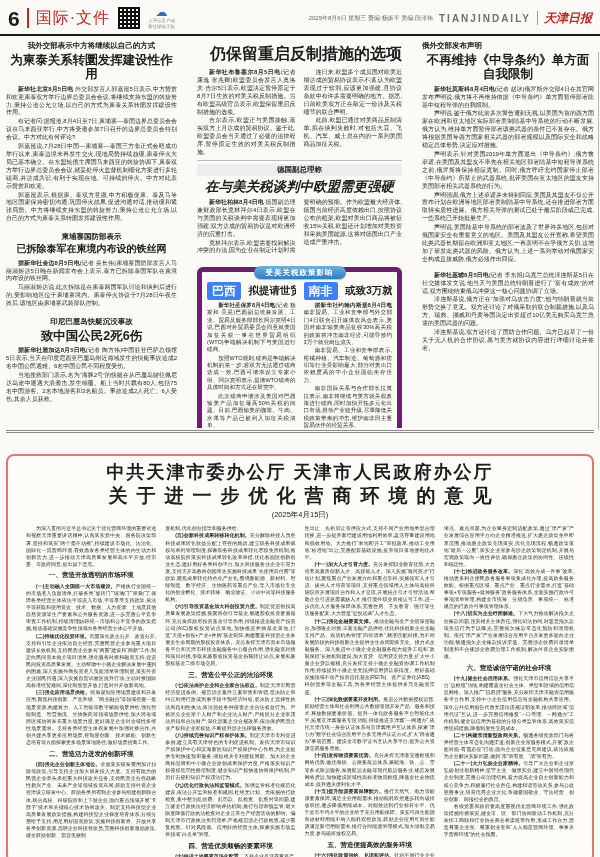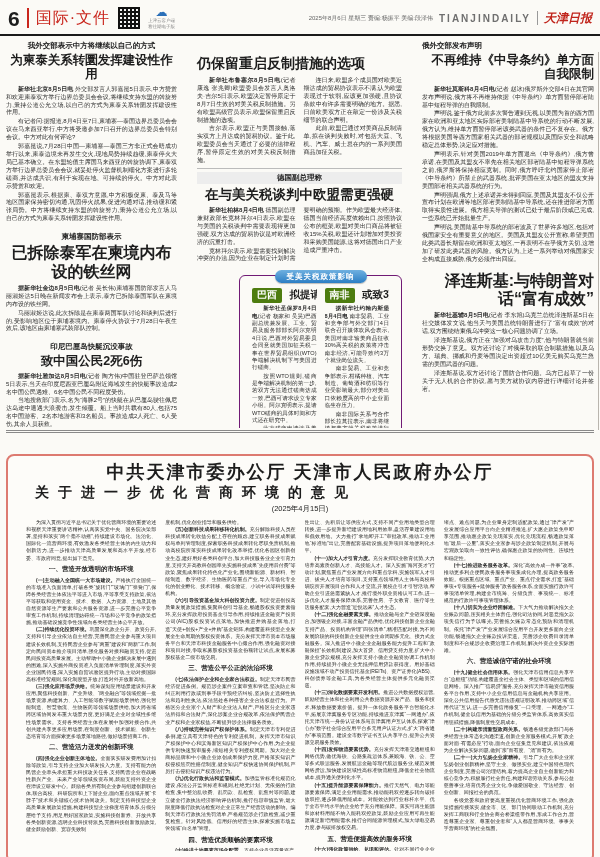--- a/index.html
+++ b/index.html
@@ -28,52 +28,52 @@
   .mast-sep { width:1px; height:14px; background:#999; }
   .cn-mast { font-family:"Liberation Serif","DejaVu Serif",serif; font-style:italic;
     font-weight:bold; color:#c0241b; font-size:12px; }
   
   .news-row { display:flex; gap:20px; padding:5px 6px 3px; height:392px; overflow:hidden; }
   .col-l { width:181px; } .col-c { width:205px; } .col-r { width:182px; }
   .kicker { font-size:7.5px; font-weight:bold; text-align:center; color:#222; }
   .kicker-left { text-align:left; }
   .hl { font-weight:bold; text-align:center; line-height:1.15; margin:2px 0 4px; }
   .hl-md { font-size:12.5px; }
-  .hl-sm { font-size:16px; }
-  .hl-left { text-align:right; }
+  .hl-sm { font-size:10px;font-family:Liberation Mono, monospace; }
+  .hl-left { text-align:center; }
   .body-p, .news-body p { font-size:6px; line-height:1.32; text-align:justify;
     text-indent:2em; color:#2b2b2b; margin-bottom:1px; }
   .article { margin-bottom:9px; }
   .eu-hl { font-size:20px; font-weight:bold; text-align:center; letter-spacing:1px; line-height:1.1; }
-  .eu-sub { font-size:14px; font-weight:bold; text-align:left; margin:14px 0 4px; }
+  .eu-sub { font-size:16px; font-weight:bold; text-align:right; margin:3px 0 4px; }
   .twocol { columns:2; column-gap:8px; }
   .de-box { border-top:1px solid #bbb; margin-top:3px; padding-top:3px; }
   .de-kicker { font-size:7.5px; font-weight:bold; text-align:center; background:#ededed; padding:1px 8px; }
-  .de-hl { font-size:13.5px; font-weight:bold; text-align:center; margin:2px 0 3px; }
-  .tariff-box { border:1px solid #701a75; border-radius:6px; margin-top:12px;
-    padding:9px 12px 3px; position:relative;margin-left:42px; }
+  .de-hl { font-size:13.5px; font-weight:bold; text-align:center; margin:2px 0 3px;font-style:italic; }
+  .tariff-box { border:5px solid #701a75; border-radius:6px; margin-top:12px;
+    padding:9px 5px 3px; position:relative; }
   .ribbon { position:absolute; top:-6px; left:50%; transform:translateX(-50%);
     background:linear-gradient(#6fb0e0,#2c7ec4); color:#fff; font-size:7.5px; font-weight:bold;
     padding:1.5px 12px; border-radius:9px; white-space:nowrap; letter-spacing:1px;
     box-shadow:0 1px 1px rgba(0,0,0,.25); }
   .tariff-cols { display:flex; gap:8px; }
   .tariff-item { flex:1 1 0; overflow:hidden; }
   .t-head { margin-bottom:2px; white-space:nowrap; }
-  .pill { display:inline-block; background:#4d7c0f; color:#fff; font-size:10px;
+  .pill { display:inline-block; background:#3b82f6; color:#fff; font-size:12px;
     font-weight:bold; padding:0.5px 5px; border-radius:2px; vertical-align:middle; }
   .t-hl { font-size:10.5px; font-weight:bold; margin-left:3px; vertical-align:middle; }
   .tariff-item p { font-size:5.6px; }
   .zel { margin-top:8px; }
   
   .sep { margin:2px 6px; height:3px; border-top:1px solid #8a8a8a; border-bottom:1px solid #8a8a8a; }
   
   .doc { margin:21px 6px 0; height:409px; border:2px solid #dd7a70; border-radius:8px;
     background:#fdfcf9; padding:6px 18px 4px; overflow:hidden; }
   .doc-t1 { font-size:18px; font-weight:bold; text-align:center; letter-spacing:2px; line-height:1.2; }
-  .doc-t2 { font-size:14px; font-weight:bold; letter-spacing:9px;
+  .doc-t2 { font-size:19px; font-weight:bold; text-align:center; letter-spacing:9px;
     text-indent:9px; line-height:1.25; }
   .doc-date { font-size:7.5px; text-align:center; margin:3px 0 5px; color:#222; }
   .doc-cols { display:flex; gap:9px; height:332px; overflow:hidden; }
   .doc-col { flex:1 1 0; overflow:hidden; }
   .doc-p { font-size:5px; line-height:1.42; text-align:justify; text-indent:2em;
     color:#2b2b2b; }
   .doc-p.cont { text-indent:0; }
   .doc-h { font-size:6.5px; font-weight:bold; text-align:center; margin:3.5px 0 2.5px; }
   .edge { position:absolute; right:1px; top:52px; height:378px; width:0; border-right:1.5px solid #b9b5ae; }
   b { font-weight:bold; }
@@ -185,21 +185,20 @@
         <h2 class="hl hl-md hl-left">不再维持《中导条约》单方面自我限制</h2>
         <div class="news-body">
             <p class="body-p"><b>新华社莫斯科8月4日电</b>(记者 赵冰)俄罗斯外交部4日在其官网发布声明说,俄方将不再维持依据《中导条约》单方面暂停部署陆基中短程导弹的自我限制。</p>
             <p class="body-p">声明说,鉴于俄方此前多次警告遭到无视,以美国为首的西方国家在欧洲和亚太地区实际部署美制陆基中导系统的行动不断发展,俄方认为,维持单方面暂停部署该类武器的条件已不复存在。俄方将根据美国等西方国家相关武器的部署规模以及国际安全和战略稳定总体形势,决定应对措施。</p>
             <p class="body-p">声明表示,针对美国2019年单方面退出《中导条约》,俄方曾承诺,在美国及其盟友不率先在相关地区部署陆基中短程导弹系统之前,俄罗斯将保持相应克制。同时,俄方呼吁北约国家停止部署《中导条约》所禁止的武器系统,批评美国在亚太地区的盟友支持美国部署相关武器系统的行为。</p>
             <p class="body-p">声明强调,俄方上述承诺并未得到回应,美国及其盟友不仅公开宣布计划在欧洲等地区部署美制陆基中导系统,还在推进部署方面取得实质性进展。俄方相关导弹的测试已处于最后阶段或已完成,一些系统已开始批量生产。</p>
             <p class="body-p">声明说,美国陆基中导系统的部署波及了世界许多地区,包括对俄国家安全有重要意义的地区。美国及其盟友公开宣称,希望美国此类武器长期留在欧洲和亚太地区,一再表明不在乎俄方关切,这增加了研发此类武器的风险。俄方认为,上述一系列举动对俄国家安全构成直接威胁,俄方必须作出回应。</p>
           </div>
       </article>
       <article class="zel">
-        <h2 class="hl hl-sm hl-left">泽连斯基:与特朗普对话“富有成效”</h2>
         <div class="news-body">
             <p class="body-p"><b>新华社基辅8月5日电</b>(记者 李东旭)乌克兰总统泽连斯基5日在社交媒体发文说,他当天与美国总统特朗普进行了“富有成效”的对话,双方围绕结束俄乌冲突这一核心问题协调了立场。</p>
             <p class="body-p">泽连斯基说,俄方正在“加强对乌攻击力度”,他与特朗普就当前形势交换了意见。双方还讨论了对俄采取的联合制裁措施,以及乌方、瑞典、挪威和丹麦等国决定出资超过10亿美元购买乌克兰急需的美国武器的问题。</p>
             <p class="body-p">泽连斯基说,双方还讨论了国防合作问题。乌方已起草了一份关于无人机的合作协议,愿与美方就协议内容进行详细讨论并签署。</p>
           </div>
       </article>
     </div>
   </div>
 
   <div class="sep"></div>

